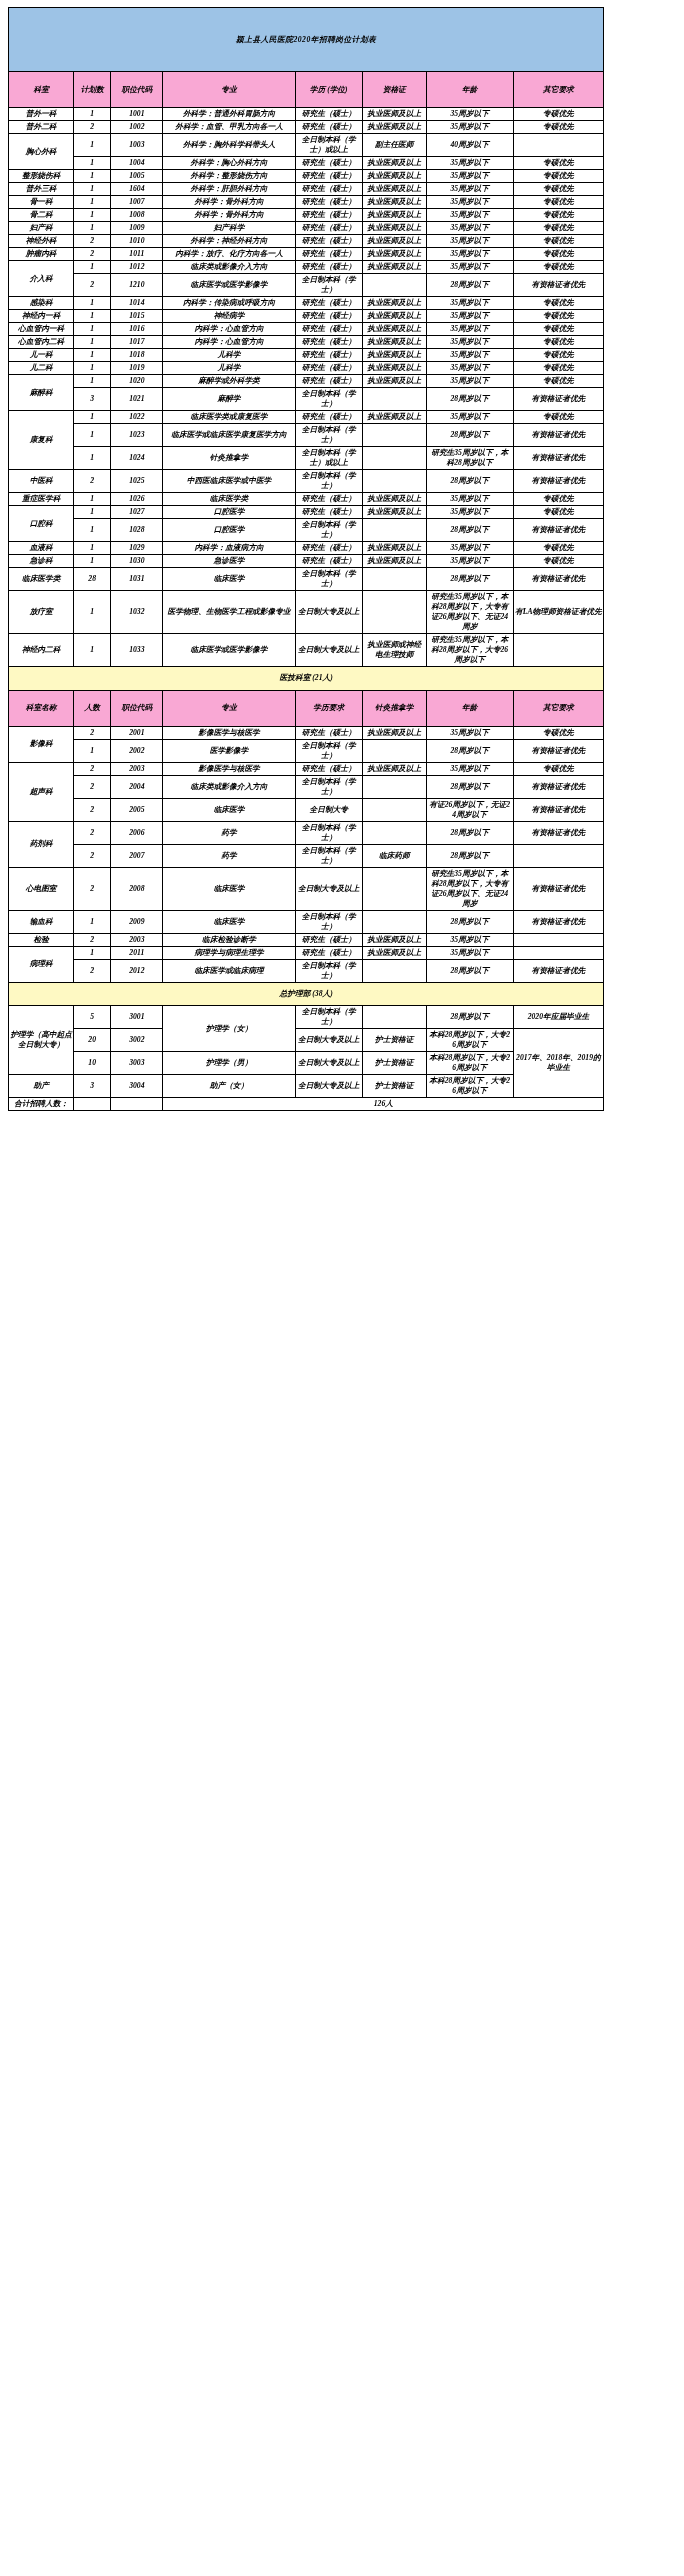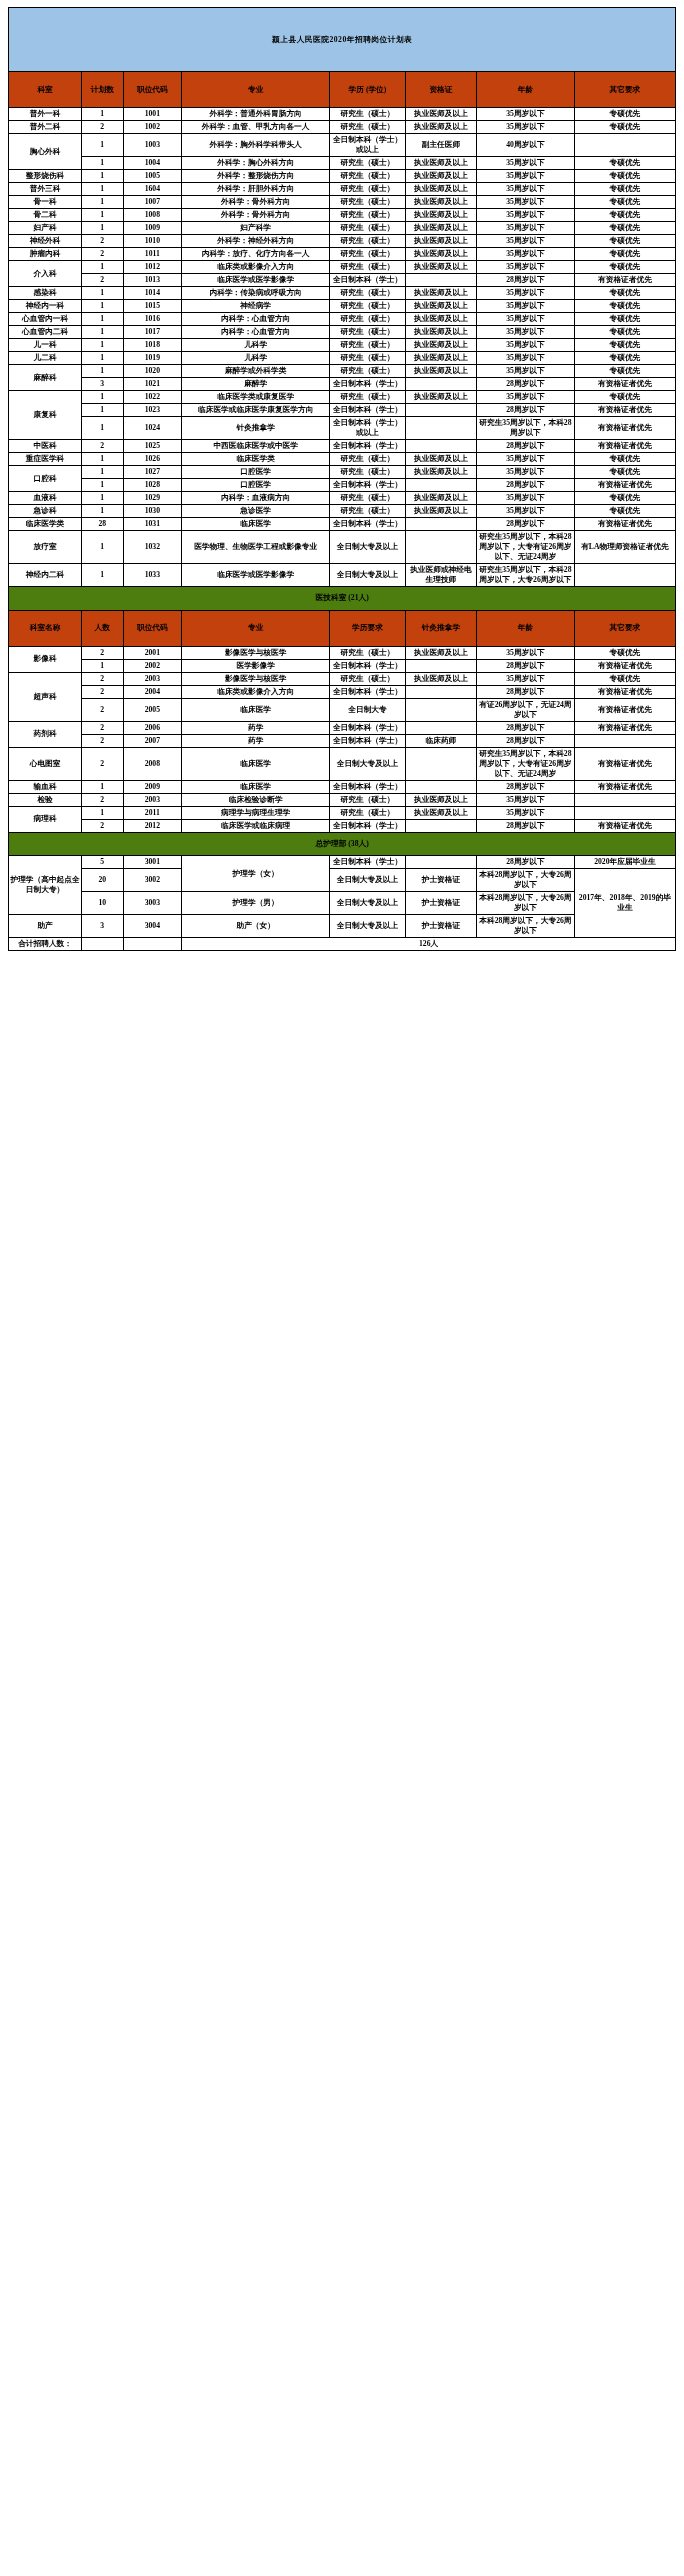--- a/index.html
+++ b/index.html
@@ -4,48 +4,49 @@
 <style>
   html,body{margin:0;padding:0;background:#ffffff;}
   body{
     font-family:"Liberation Serif","DejaVu Serif",serif;
     color:#000000;
     width:684px;
   }
   #sheet{width:684px;box-sizing:border-box;padding:7.2px 8.2px 6.2px 8.2px;}
   table.plan{
     border-collapse:collapse;
-    width:668px;
+    width:596px;
     table-layout:fixed;
     border:1px solid #000;
+    font-style:italic;
   }
   table.plan td,table.plan th{
     border:0.5px solid #000;
     text-align:center;
     vertical-align:middle;
     padding:1px 1px;
     font-size:7.7px;
     line-height:1.30;
     word-break:break-all;
     font-weight:bold;
   }
   .title-cell{
     background:#9dc3e6;
     height:61px;
     font-size:16px;
     letter-spacing:0.5px;
     font-weight:bold;
   }
   .hdr td{
-    background:#c2410c;
+    background:#f9a8d4;
     height:33px;
     font-size:8.8px;
   }
   .section td{
-    background:#4d7c0f;
+    background:#fef9c3;
     height:20.6px;
     font-size:9.8px;
     font-weight:bold;
   }
   .col-dept{width:56px;}
   .col-num{width:32px;}
   .col-code{width:45px;}
   .col-major{width:114px;}
   .col-edu{width:58px;}
   .col-cert{width:55px;}
@@ -198,21 +199,21 @@
           <td>1</td>
           <td>1012</td>
           <td>临床类或影像介入方向</td>
           <td>研究生（硕士）</td>
           <td>执业医师及以上</td>
           <td>35周岁以下</td>
           <td>专硕优先</td>
         </tr>
         <tr>
           <td>2</td>
-          <td>1013</td>
+          <td>1210</td>
           <td>临床医学或医学影像学</td>
           <td>全日制本科（学士）</td>
           <td class="empty"></td>
           <td>28周岁以下</td>
           <td>有资格证者优先</td>
         </tr>
         <tr>
           <td>感染科</td>
           <td>1</td>
           <td>1014</td>

